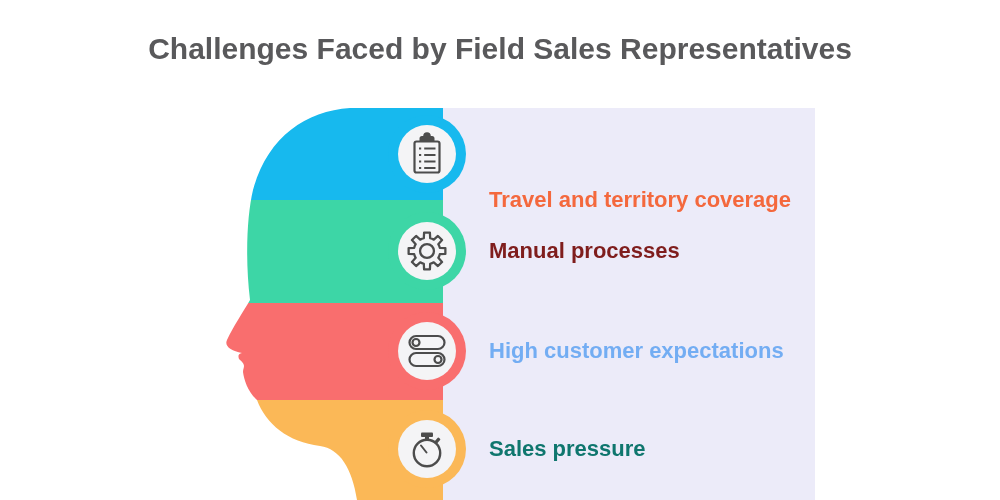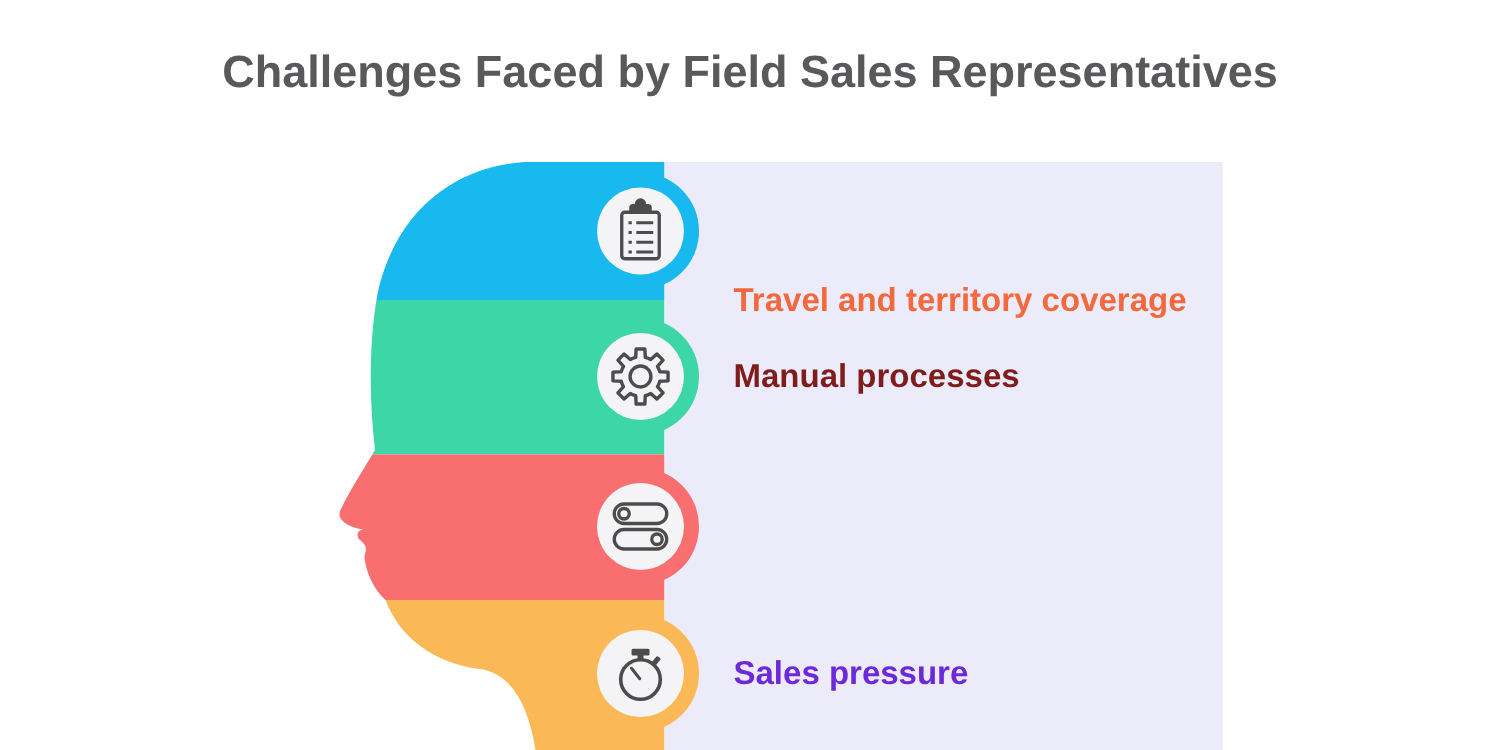--- a/index.html
+++ b/index.html
@@ -101,15 +101,16 @@
       <g transform="translate(10.5,-8.5) rotate(40)">
         <rect x="-1.7" y="-3" width="3.4" height="6" rx="1" stroke="none" fill="#4C4C4C"></rect>
       </g>
       <circle cx="0" cy="4" r="13.2" stroke-width="2.4"></circle>
       <path d="M-0.5,3.5 L-6,-3.5" stroke-width="2" stroke-linecap="round"></path>
     </g>
   </svg>
 
   <div class="label-row row-1" style="color: rgb(244, 104, 61);">Travel and territory coverage</div>
   <div class="label-row row-2" style="color: #7f1d1d;">Manual processes</div>
-  <div class="label-row row-4" style="color: #6d28d9;">Sales pressure</div>
+  <div class="label-row row-3" style="color: rgb(115, 173, 243);">High customer expectations</div>
+  <div class="label-row row-4" style="color: #0f766e;">Sales pressure</div>
 
 </div>
 
 </body></html>

